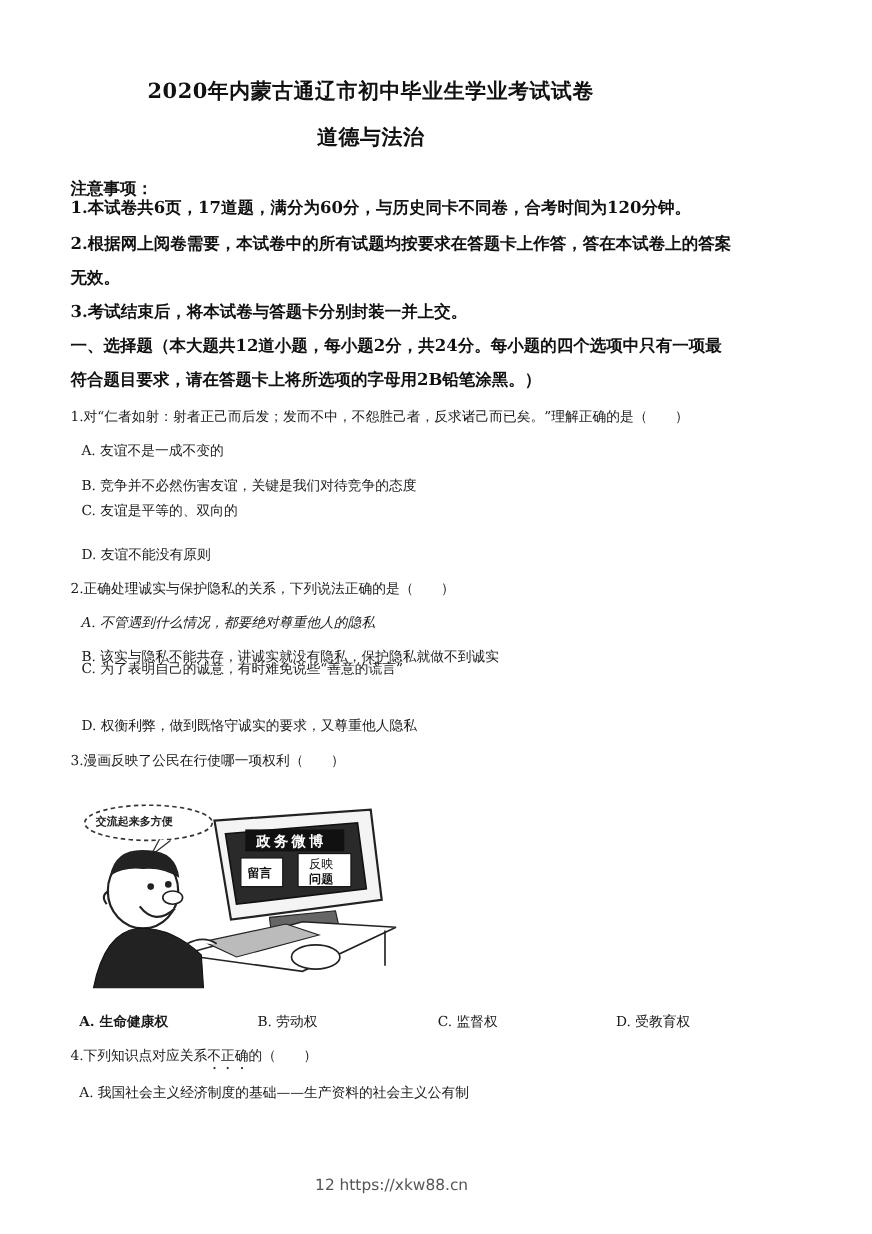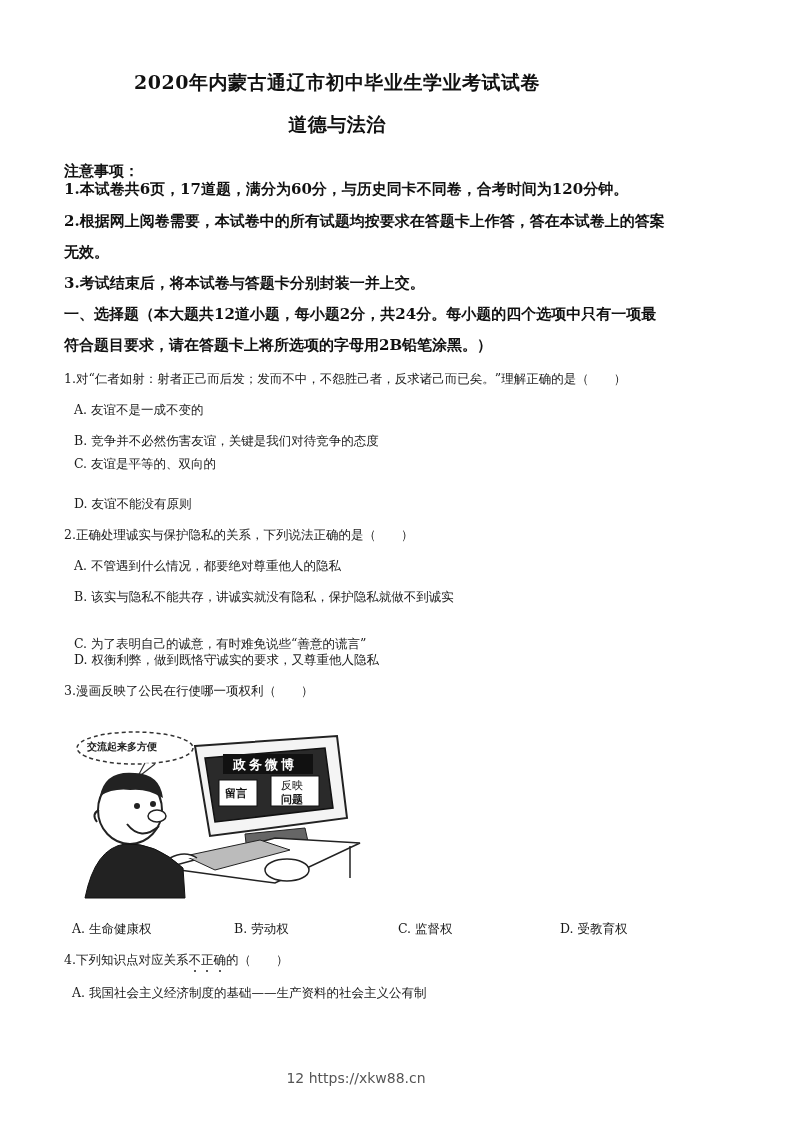--- a/index.html
+++ b/index.html
@@ -47,23 +47,23 @@
 <div class="abs bold-line" style="top:305px;">一、选择题（本大题共12道小题，每小题2分，共24分。每小题的四个选项中只有一项最</div>
 <div class="abs bold-line" style="top:336px;">符合题目要求，请在答题卡上将所选项的字母用2B铅笔涂黑。）</div>
 
 <div class="abs q-line" style="top:371px;">1.对“仁者如射：射者正己而后发；发而不中，不怨胜己者，反求诸己而已矣。”理解正确的是（　　）</div>
 <div class="abs opt-line" style="top:402px;">A.  友谊不是一成不变的</div>
 <div class="abs opt-line" style="top:433px;">B.  竞争并不必然伤害友谊，关键是我们对待竞争的态度</div>
 <div class="abs opt-line" style="top:456px;">C.  友谊是平等的、双向的</div>
 <div class="abs opt-line" style="top:496px;">D.  友谊不能没有原则</div>
 
 <div class="abs q-line" style="top:527px;">2.正确处理诚实与保护隐私的关系，下列说法正确的是（　　）</div>
-<div class="abs opt-line" style="top:558px;">A.  不管遇到什么情况，都要绝对尊重他人的隐私</div>
+<div class="abs opt-line" style="top:558px;font-style:italic;">A.  不管遇到什么情况，都要绝对尊重他人的隐私</div>
 <div class="abs opt-line" style="top:589px;">B.  该实与隐私不能共存，讲诚实就没有隐私，保护隐私就做不到诚实</div>
-<div class="abs opt-line" style="top:636px;">C.  为了表明自己的诚意，有时难免说些“善意的谎言”</div>
+<div class="abs opt-line" style="top:600px;">C.  为了表明自己的诚意，有时难免说些“善意的谎言”</div>
 <div class="abs opt-line" style="top:652px;">D.  权衡利弊，做到既恪守诚实的要求，又尊重他人隐私</div>
 
 <div class="abs q-line" style="top:683px;">3.漫画反映了公民在行使哪一项权利（　　）</div>
 
 <div class="cartoon">
   <svg width="290" height="185" viewBox="0 0 290 185" xmlns="http://www.w3.org/2000/svg">
 
     <ellipse cx="60" cy="30" rx="58" ry="16" fill="#fff" stroke="#333" stroke-width="1.5" stroke-dasharray="4 3"></ellipse>
     <path d="M70 45 L62 60 L80 46" fill="#fff" stroke="#333" stroke-width="1.2"></path>
 
@@ -95,21 +95,21 @@
     <path d="M10 180 Q20 130 50 126 Q80 124 108 150 L110 180 Z" fill="#222" stroke="#111"></path>
     <path d="M95 140 Q110 132 122 140" fill="#fff" stroke="#222" stroke-width="1.5"></path>
   </svg>
   <div class="abs" style="left:12px; top:22px; font-size:10px; font-weight:bold; color:#222;">交流起来多方便</div>
   <div class="abs" style="left:158px; top:38px; font-size:13px; font-weight:bold; color:#fff; letter-spacing:3px;">政务微博</div>
   <div class="abs" style="left:150px; top:68px; font-size:11px; font-weight:bold; color:#111;">留言</div>
   <div class="abs" style="left:206px; top:60px; font-size:11px; font-weight:normal; color:#111;">反映</div>
   <div class="abs" style="left:206px; top:74px; font-size:11px; font-weight:bold; color:#111;">问题</div>
 </div>
 
-<div class="abs opts4" style="top:921px; left:72px;">A.  生命健康权</div>
+<div class="abs opts4" style="top:921px; left:72px;font-weight:bold;">A.  生命健康权</div>
 <div class="abs opts4" style="top:921px; left:234px;">B.  劳动权</div>
 <div class="abs opts4" style="top:921px; left:398px;">C.  监督权</div>
 <div class="abs opts4" style="top:921px; left:560px;">D.  受教育权</div>
 
 <div class="abs q-line" style="top:952px;">
   <span>4.下列知识点对应关系</span><span class="emph-dot">不</span><span class="emph-dot">正</span><span class="emph-dot">确</span><span>的（　　）</span>
 </div>
 <div class="abs opt-line" style="top:985px; left:72px;">A.  我国社会主义经济制度的基础——生产资料的社会主义公有制</div>
 
 <div class="abs footer" style="top:1070px;">12 https://xkw88.cn</div>

